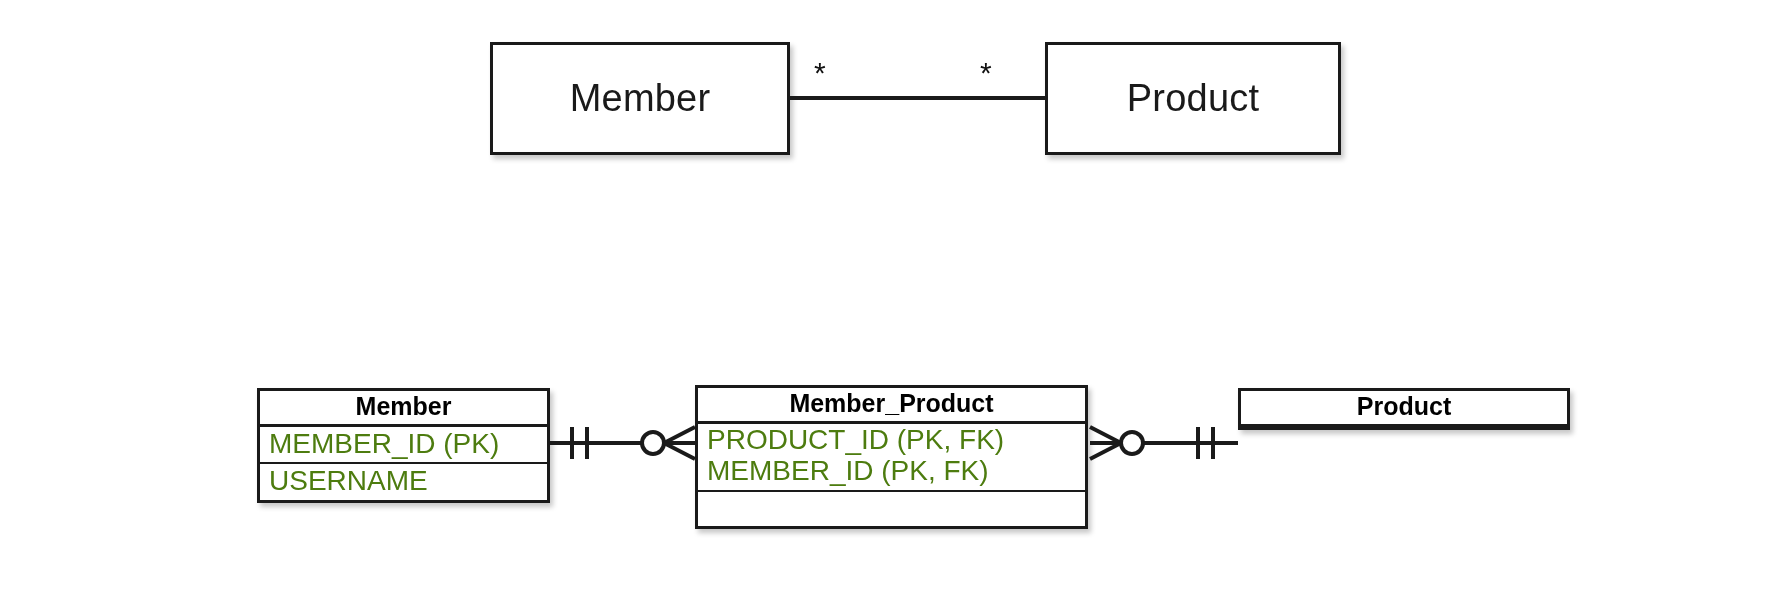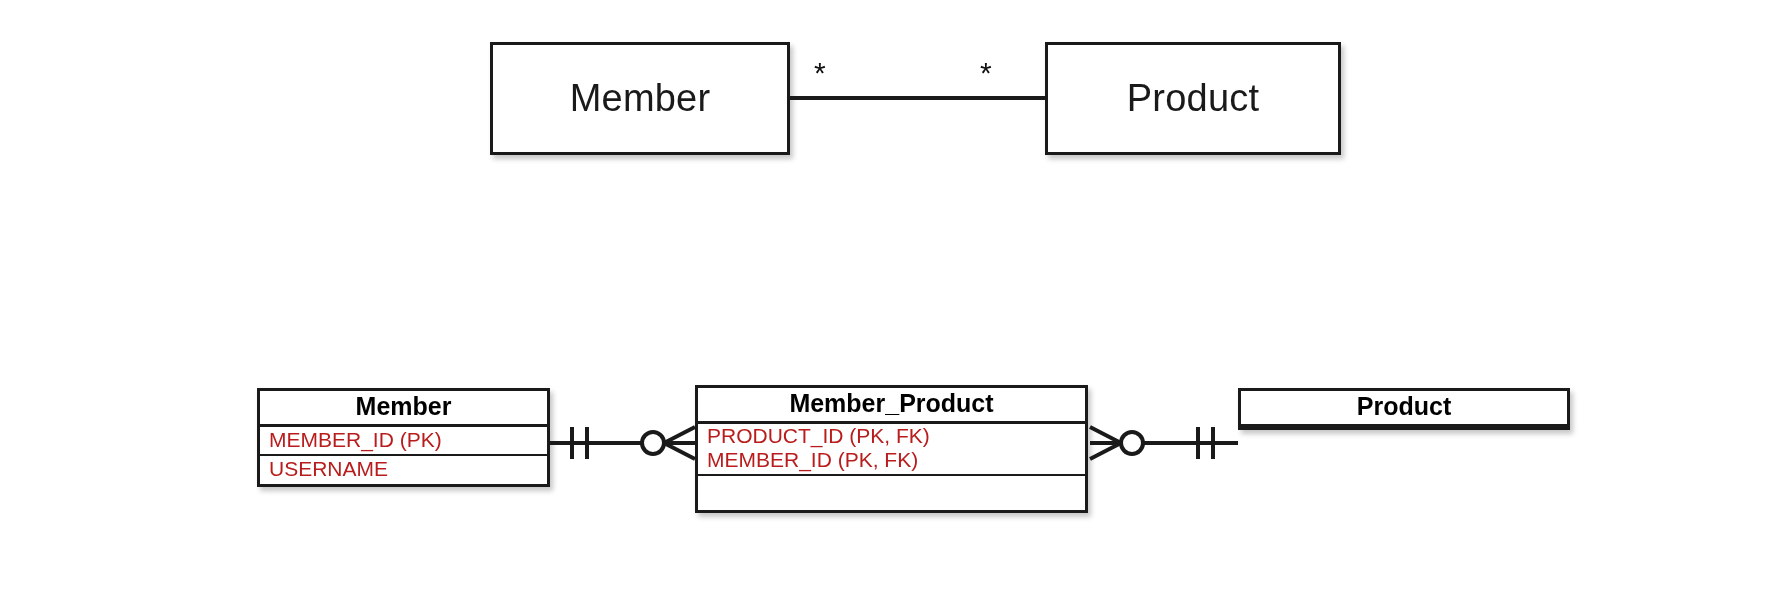--- a/index.html
+++ b/index.html
@@ -74,22 +74,22 @@
     font-weight: bold;
     font-size: 25px;
     color: #000000;
     border-bottom: 3px solid #1a1a1a;
     padding: 2px 6px 4px 6px;
     line-height: 1.08;
     white-space: nowrap;
   }
   .table-row {
     box-sizing: border-box;
-    font-size: 21px;
-    color: #b91c1c;
+    font-size: 28px;
+    color: #4d7c0f;
     padding: 1px 6px 2px 9px;
     line-height: 1.16;
     border-bottom: 2px solid #1a1a1a;
     white-space: nowrap;
   }
   .table-row:last-child {
     border-bottom: none;
   }
   .table-row.multi-line {
     line-height: 1.12;

